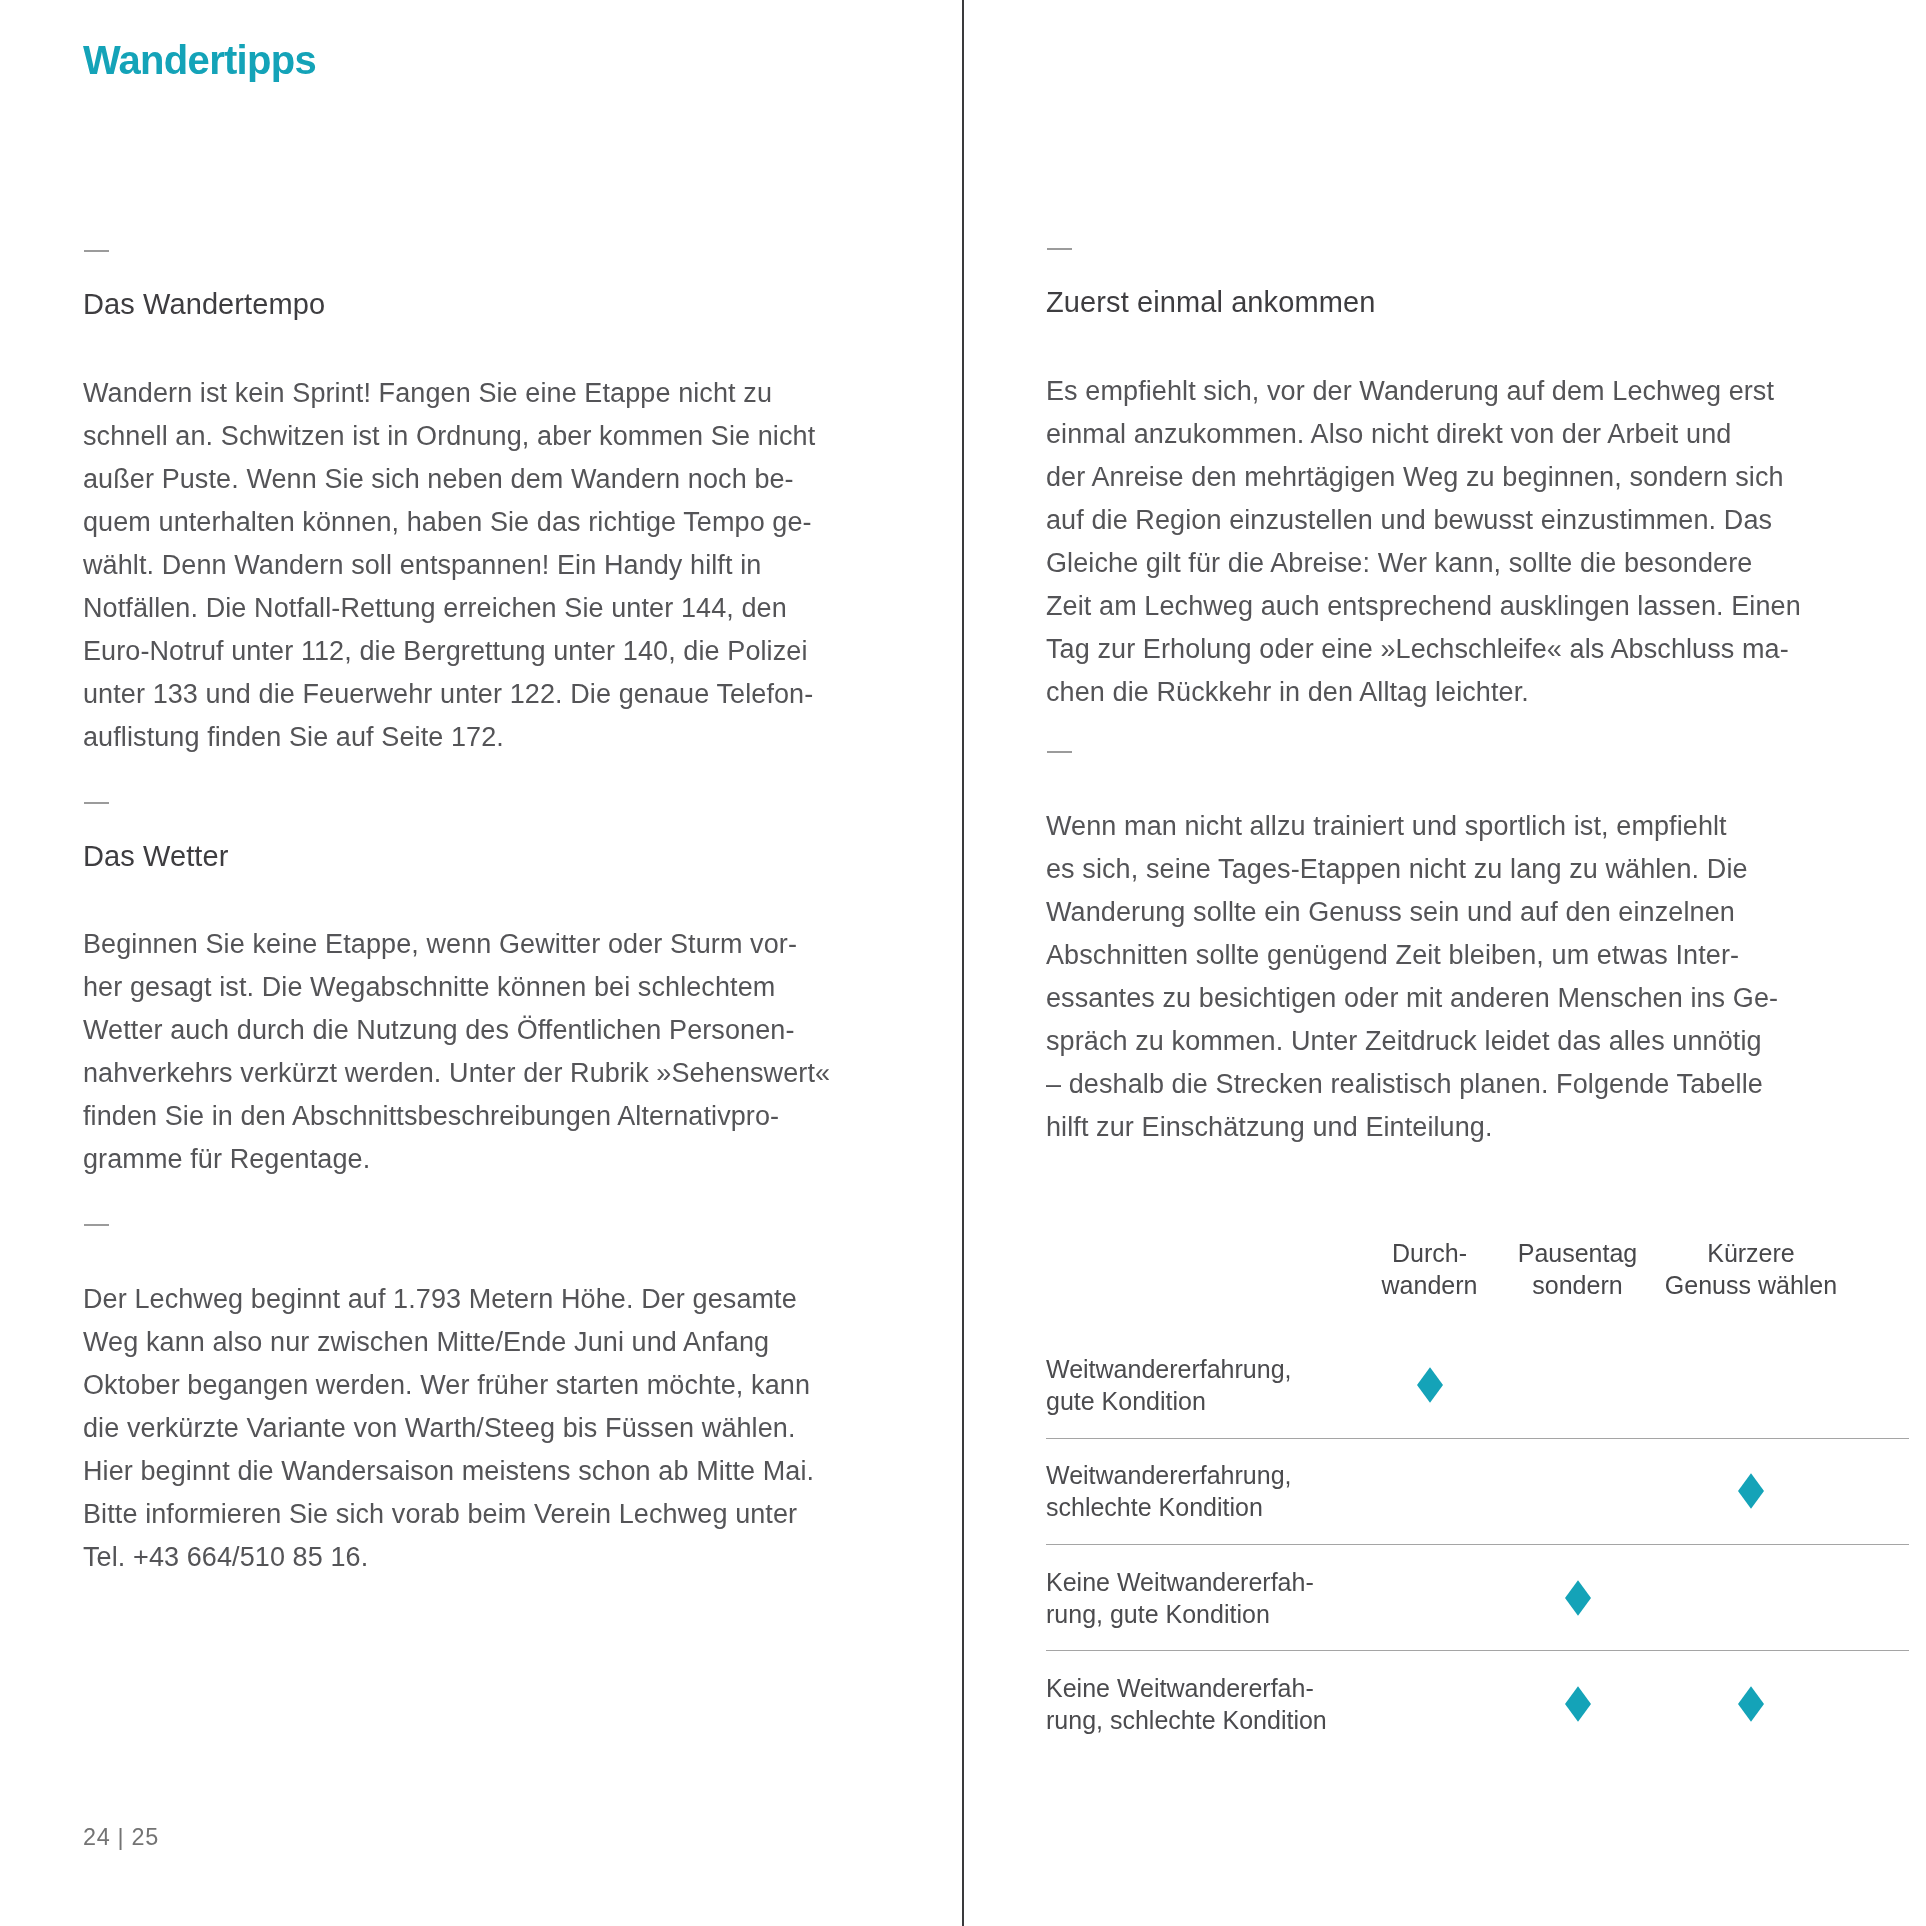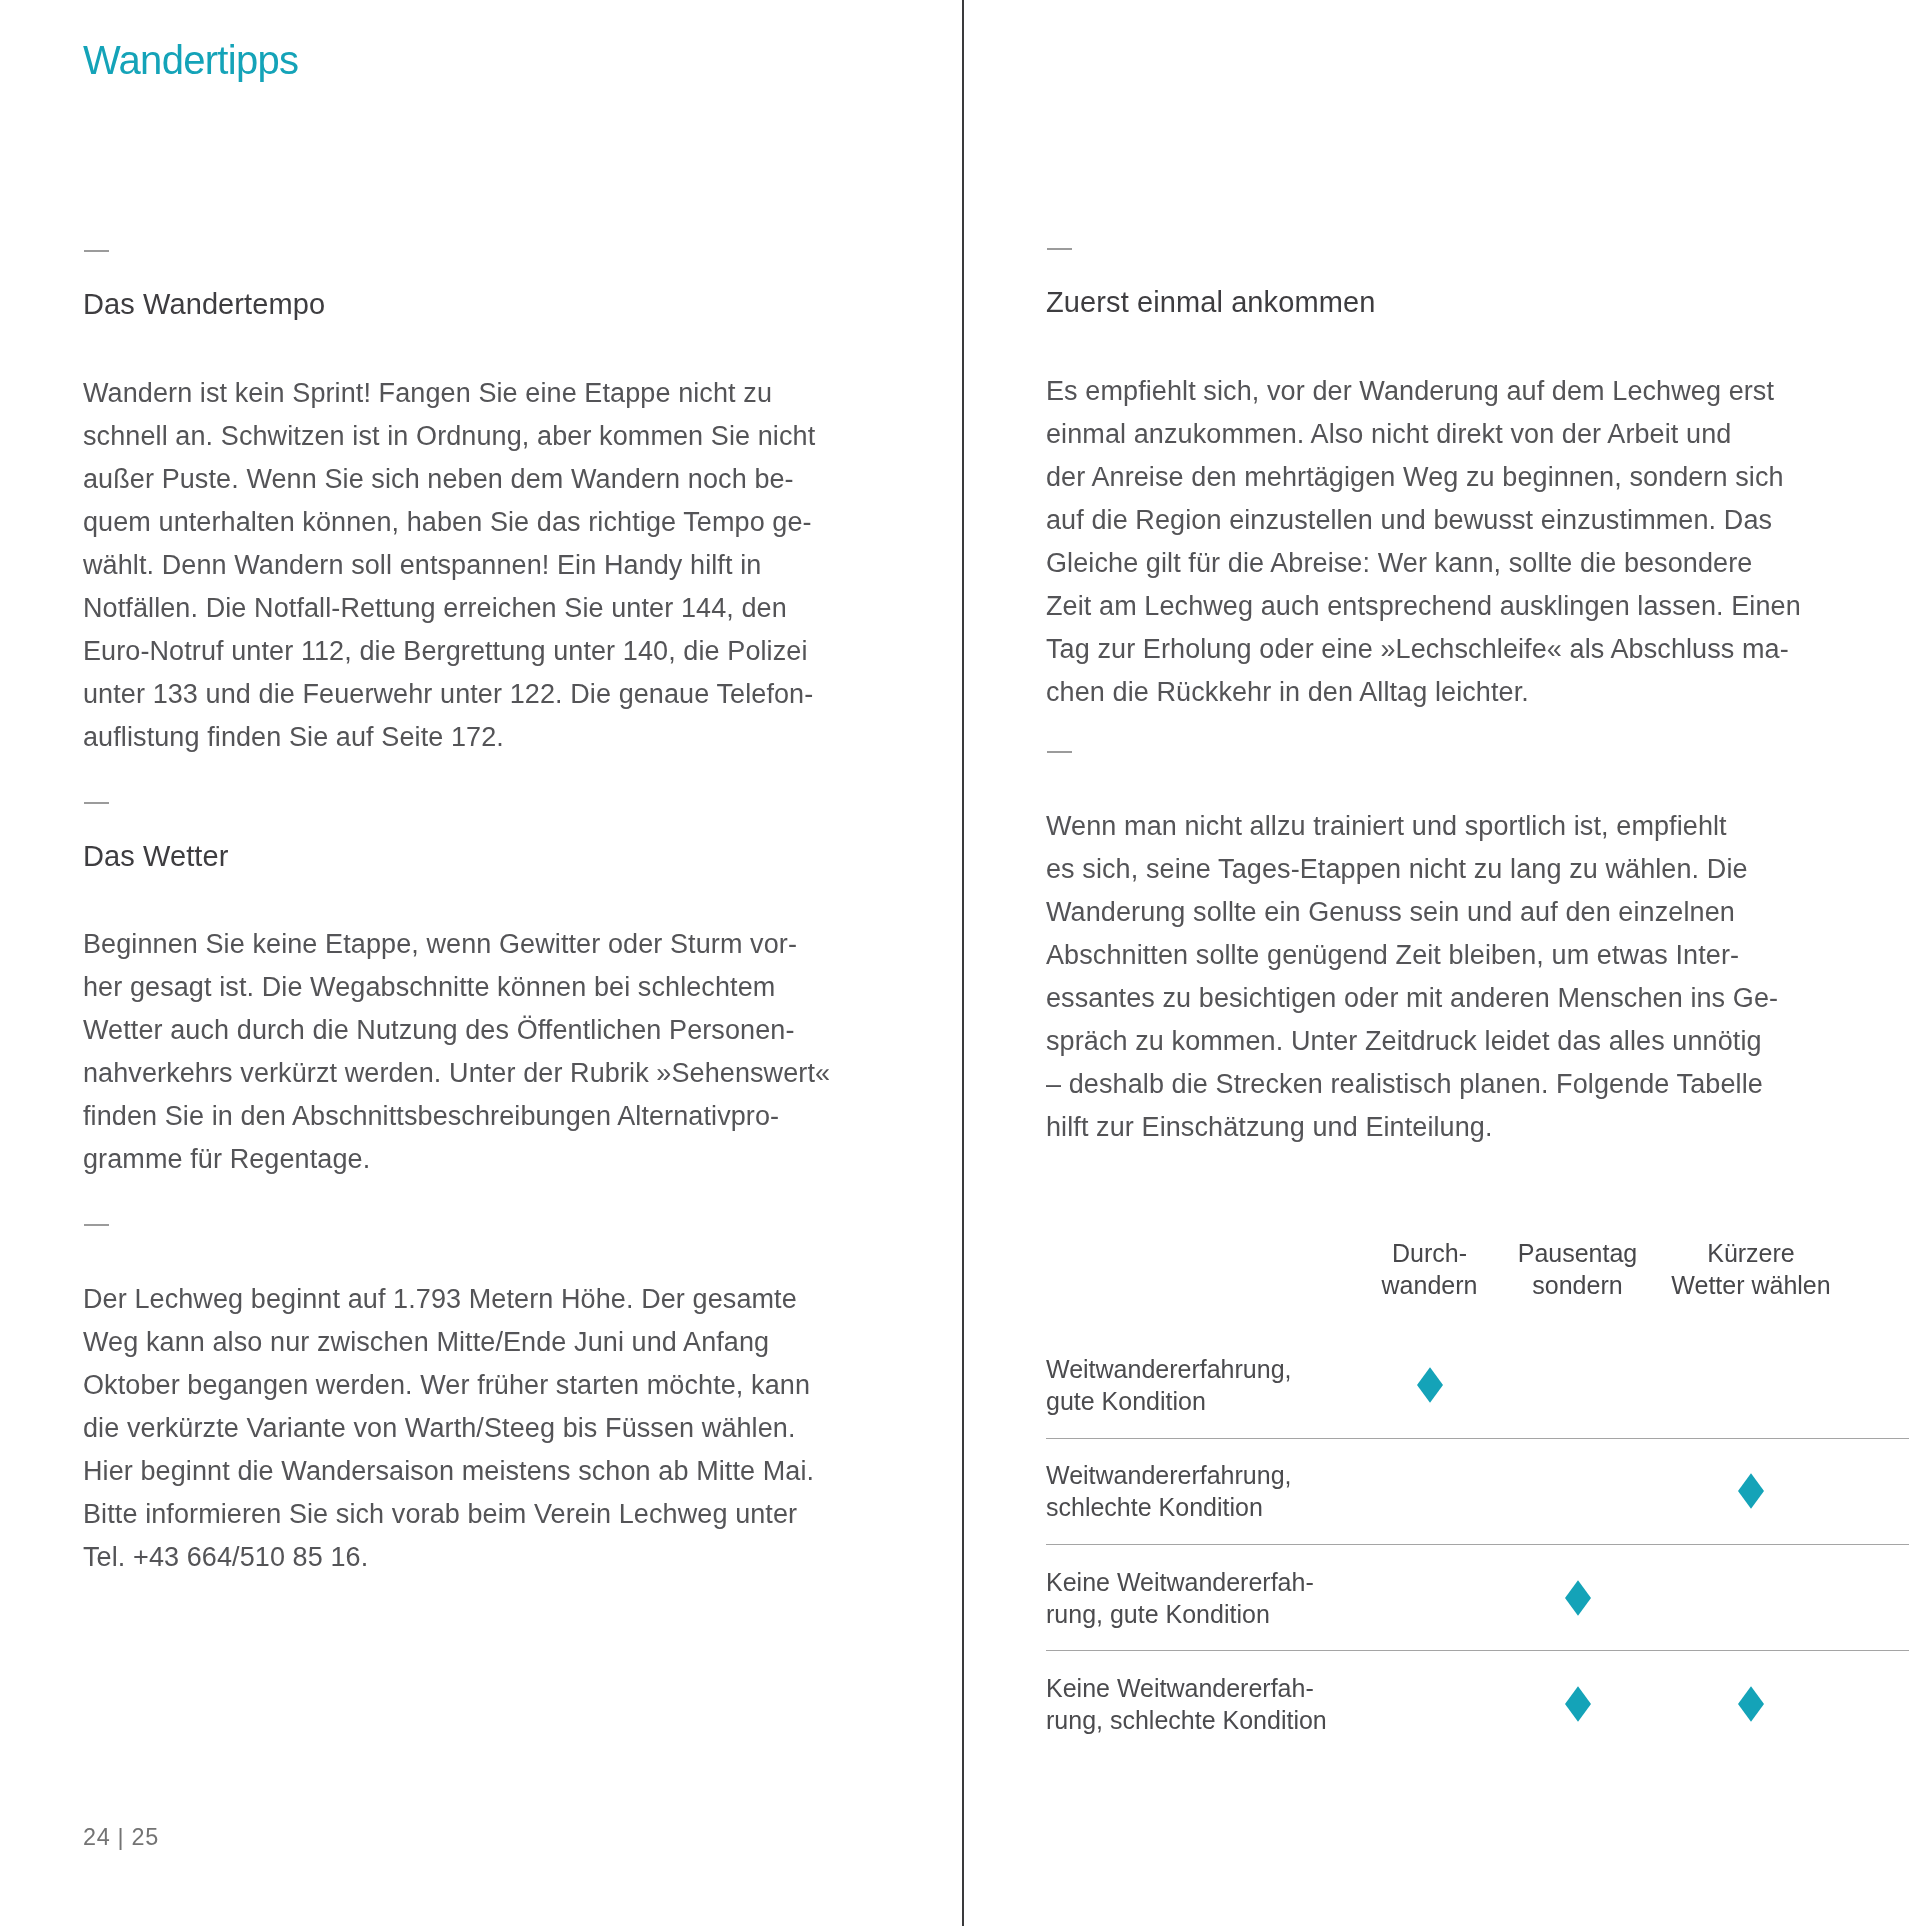--- a/index.html
+++ b/index.html
@@ -20,21 +20,21 @@
     height:1926px;
     background:#3a3a3c;
   }
   .col{position:absolute;top:0;}
   .col-left{left:83px;width:860px;}
   .col-right{left:1046px;width:863px;}
   h1.page-title{
     margin:40px 0 12px 0;
     font-size:40px;
     line-height:1.0;
-    font-weight:normal;
+    font-weight:bold;
     letter-spacing:-0.7px;
   }
   .section{display:block;}
   #left-sections .section{margin-top:43px;}
   #left-sections .section:first-child{margin-top:170px;}
   #right-sections .section{margin-top:37px;}
   #right-sections .section:first-child{margin-top:248px;}
   .dash{
     width:25px;height:2.1px;
     background:#9b9b9b;
@@ -167,21 +167,21 @@
       </div>
 
     <div class="etable" id="etable">
       <div class="thead" id="table-head">
           <div class="cell label"></div>
           <div class="cell colhead">Durch-
 wandern</div>
           <div class="cell colhead">Pausentag
 sondern</div>
           <div class="cell colhead">Kürzere
-Wetter wählen</div>
+Genuss wählen</div>
         </div>
       <div id="table-rows">
           <div class="trow">
             <div class="cell label">Weitwandererfahrung,
 gute Kondition</div>
             <div class="cell mark">
               <svg width="26" height="36" viewBox="0 0 38 52">
                 <polygon points="19,0 38,26 19,52 0,26" fill="#14a3b8"></polygon>
               </svg>
             </div>

